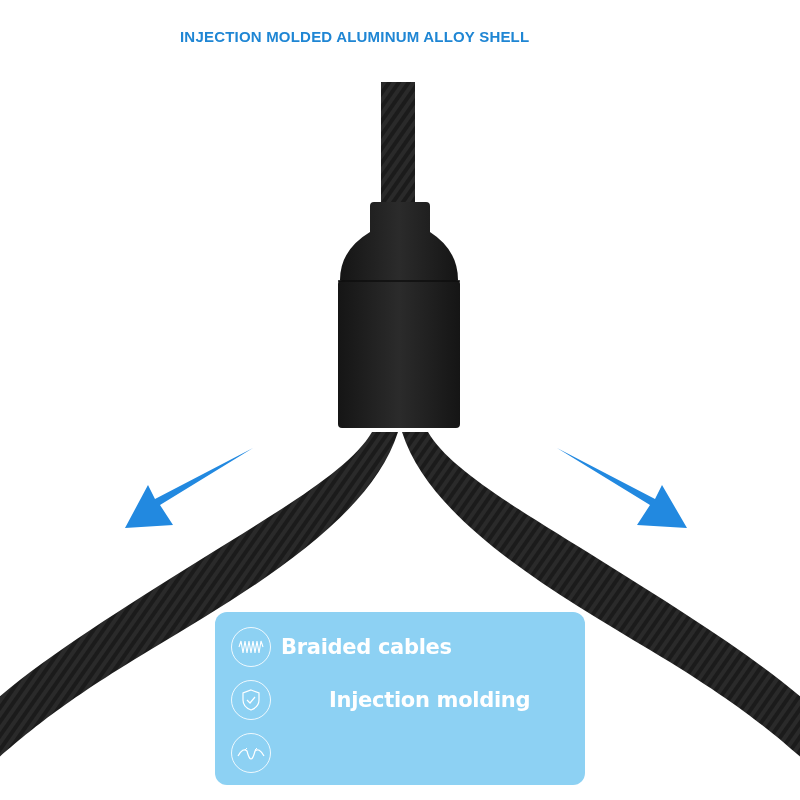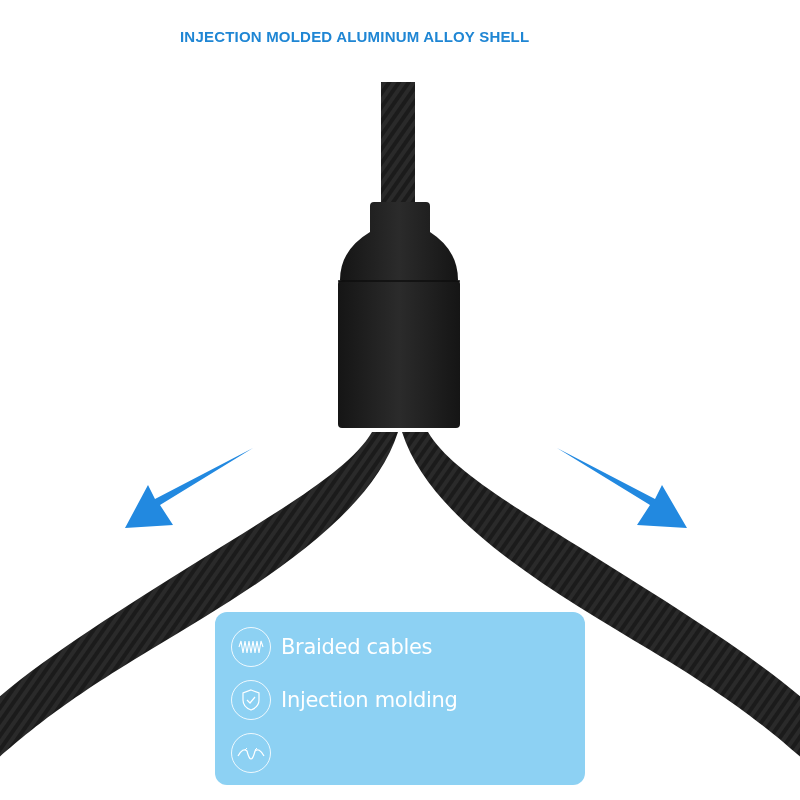--- a/index.html
+++ b/index.html
@@ -13,21 +13,21 @@
       font-family: "Liberation Sans", sans-serif;
       font-weight: bold; font-size: 15px; letter-spacing: 0.2px;
       color: #1f86d4; white-space: nowrap;
     }
     .scene { position: absolute; left: 0; top: 0; width: 800px; height: 800px; }
     .panel {
       position: absolute; left: 215px; top: 612px; width: 370px; height: 173px;
       background: #8dd1f3; border-radius: 12px;
     }
     .feature {
-      position: absolute; left: 16px; height: 46px; display: flex; align-items: center;
+      position: absolute; left: 16px; height: 46px; display: flex; align-items: center; font-weight: bold;
     }
     .feature .ficon {
       width: 40px; height: 40px; border: 1.5px solid rgba(255,255,255,0.85);
       border-radius: 50%; box-sizing: border-box; display: flex;
       align-items: center; justify-content: center;
     }
     .feature .flabel {
       margin-left: 10px; color: #ffffff; font-size: 21px;
       font-family: "DejaVu Sans", sans-serif; letter-spacing: -0.3px;
     }
@@ -72,21 +72,21 @@
 
 <div class="panel">
   <div class="feature" style="top:12px;">
     <span class="ficon">
       <svg width="26" height="16" viewBox="0 0 26 16">
           <path d="M1 8 L3 2 L5 14 L7 2 L9 14 L11 2 L13 14 L15 2 L17 14 L19 2 L21 14 L23 2 L25 8" fill="none" stroke="#fff" stroke-width="1.1"></path>
         </svg>
     </span>
     <span class="flabel">Braided cables</span>
   </div>
-  <div class="feature" style="top:65px;">
+  <div class="feature" style="top:65px;gap:48px;">
     <span class="ficon">
       <svg width="20" height="22" viewBox="0 0 20 22">
           <path d="M10 1 L18 4 L18 11 Q18 18 10 21 Q2 18 2 11 L2 4 Z" fill="none" stroke="#fff" stroke-width="1.2"></path>
           <path d="M6 11 L9 14 L14 8" fill="none" stroke="#fff" stroke-width="1.2"></path>
         </svg>
     </span>
     <span class="flabel">Injection molding</span>
   </div>
   <div class="feature" style="top:118px;">
     <span class="ficon">

